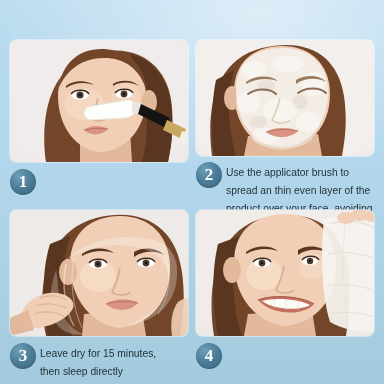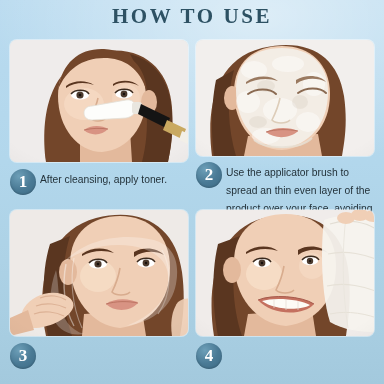--- a/index.html
+++ b/index.html
@@ -134,23 +134,20 @@
     inset: 0;
     pointer-events: none;
     background: radial-gradient(110% 110% at 50% 42%, rgba(0,0,0,0) 58%, rgba(0,0,0,0.07) 100%);
   }
 </style>
 </head>
 <body>
 
 <div id="poster">
 
-  <div class="title-bar">
-    <span class="title-text">HOW  TO  USE</span>
-  </div>
 
   <div class="grid">
 
     <div class="cell c1">
       <div class="photo">
         <svg class="art" viewBox="0 0 178 122" preserveAspectRatio="xMidYMid slice">
           <rect x="0" y="0" width="178" height="122" class="bg-studio"></rect>
           <rect x="0" y="0" width="178" height="122" fill="#efeceb"></rect>
 
           <path d="M36 122 C30 74 40 26 86 13 C132 2 160 30 162 68 C164 96 160 112 158 122 Z" class="hair-mid"></path>
@@ -190,21 +187,20 @@
 
             <path d="M131 64 L160 78 L156 88 L128 74 Z" fill="#141414"></path>
             <path d="M157 80 L176 89 L172 99 L153 90 Z" fill="#c9a961"></path>
             <path d="M172 91 L186 97 L182 106 L169 100 Z" fill="#f2efe8"></path>
           </g>
         </svg>
         <div class="vignette"></div>
       </div>
       <div class="caption">
         <span class="badge">1</span>
-        <span class="cap-text">After cleansing, apply toner.</span>
       </div>
     </div>
 
     <div class="cell c2">
       <div class="photo">
         <svg class="art" viewBox="0 0 178 116" preserveAspectRatio="xMidYMid slice">
           <rect x="0" y="0" width="178" height="116" fill="#f2efed"></rect>
 
           <path d="M16 116 C10 70 18 20 66 8 C112 -3 142 16 148 56 C152 84 148 104 146 116 Z" class="hair-mid"></path>
           <path d="M20 40 C14 70 16 100 18 116 L40 116 C32 88 30 58 38 30 Z" class="hair-dark"></path>
@@ -303,20 +299,22 @@
             <path d="M24 104 C34 100 46 102 54 106" stroke="#dcb195" stroke-width="1.2" fill="none"></path>
             <path d="M0 108 L18 100 L24 120 L0 126 Z" class="skin-shade"></path>
           </g>
 
           <path d="M168 92 C176 86 186 88 190 96 L190 126 L162 126 C160 112 162 100 168 92 Z" class="skin-base" opacity="0.9"></path>
         </svg>
         <div class="vignette"></div>
       </div>
       <div class="caption">
         <span class="badge">3</span>
+        <span class="cap-text">Leave dry for 15 minutes,
+then sleep directly</span>
       </div>
     </div>
 
     <div class="cell c4">
       <div class="photo">
         <svg class="art" viewBox="0 0 178 126" preserveAspectRatio="xMidYMid slice">
           <rect x="0" y="0" width="178" height="126" fill="#f0ecea"></rect>
 
           <path d="M18 126 C10 76 20 20 68 8 C114 -3 146 16 152 58 C156 88 152 112 150 126 Z" class="hair-mid"></path>
           <path d="M22 34 C14 68 18 104 22 126 L46 126 C36 96 34 58 44 26 Z" class="hair-dark"></path>

